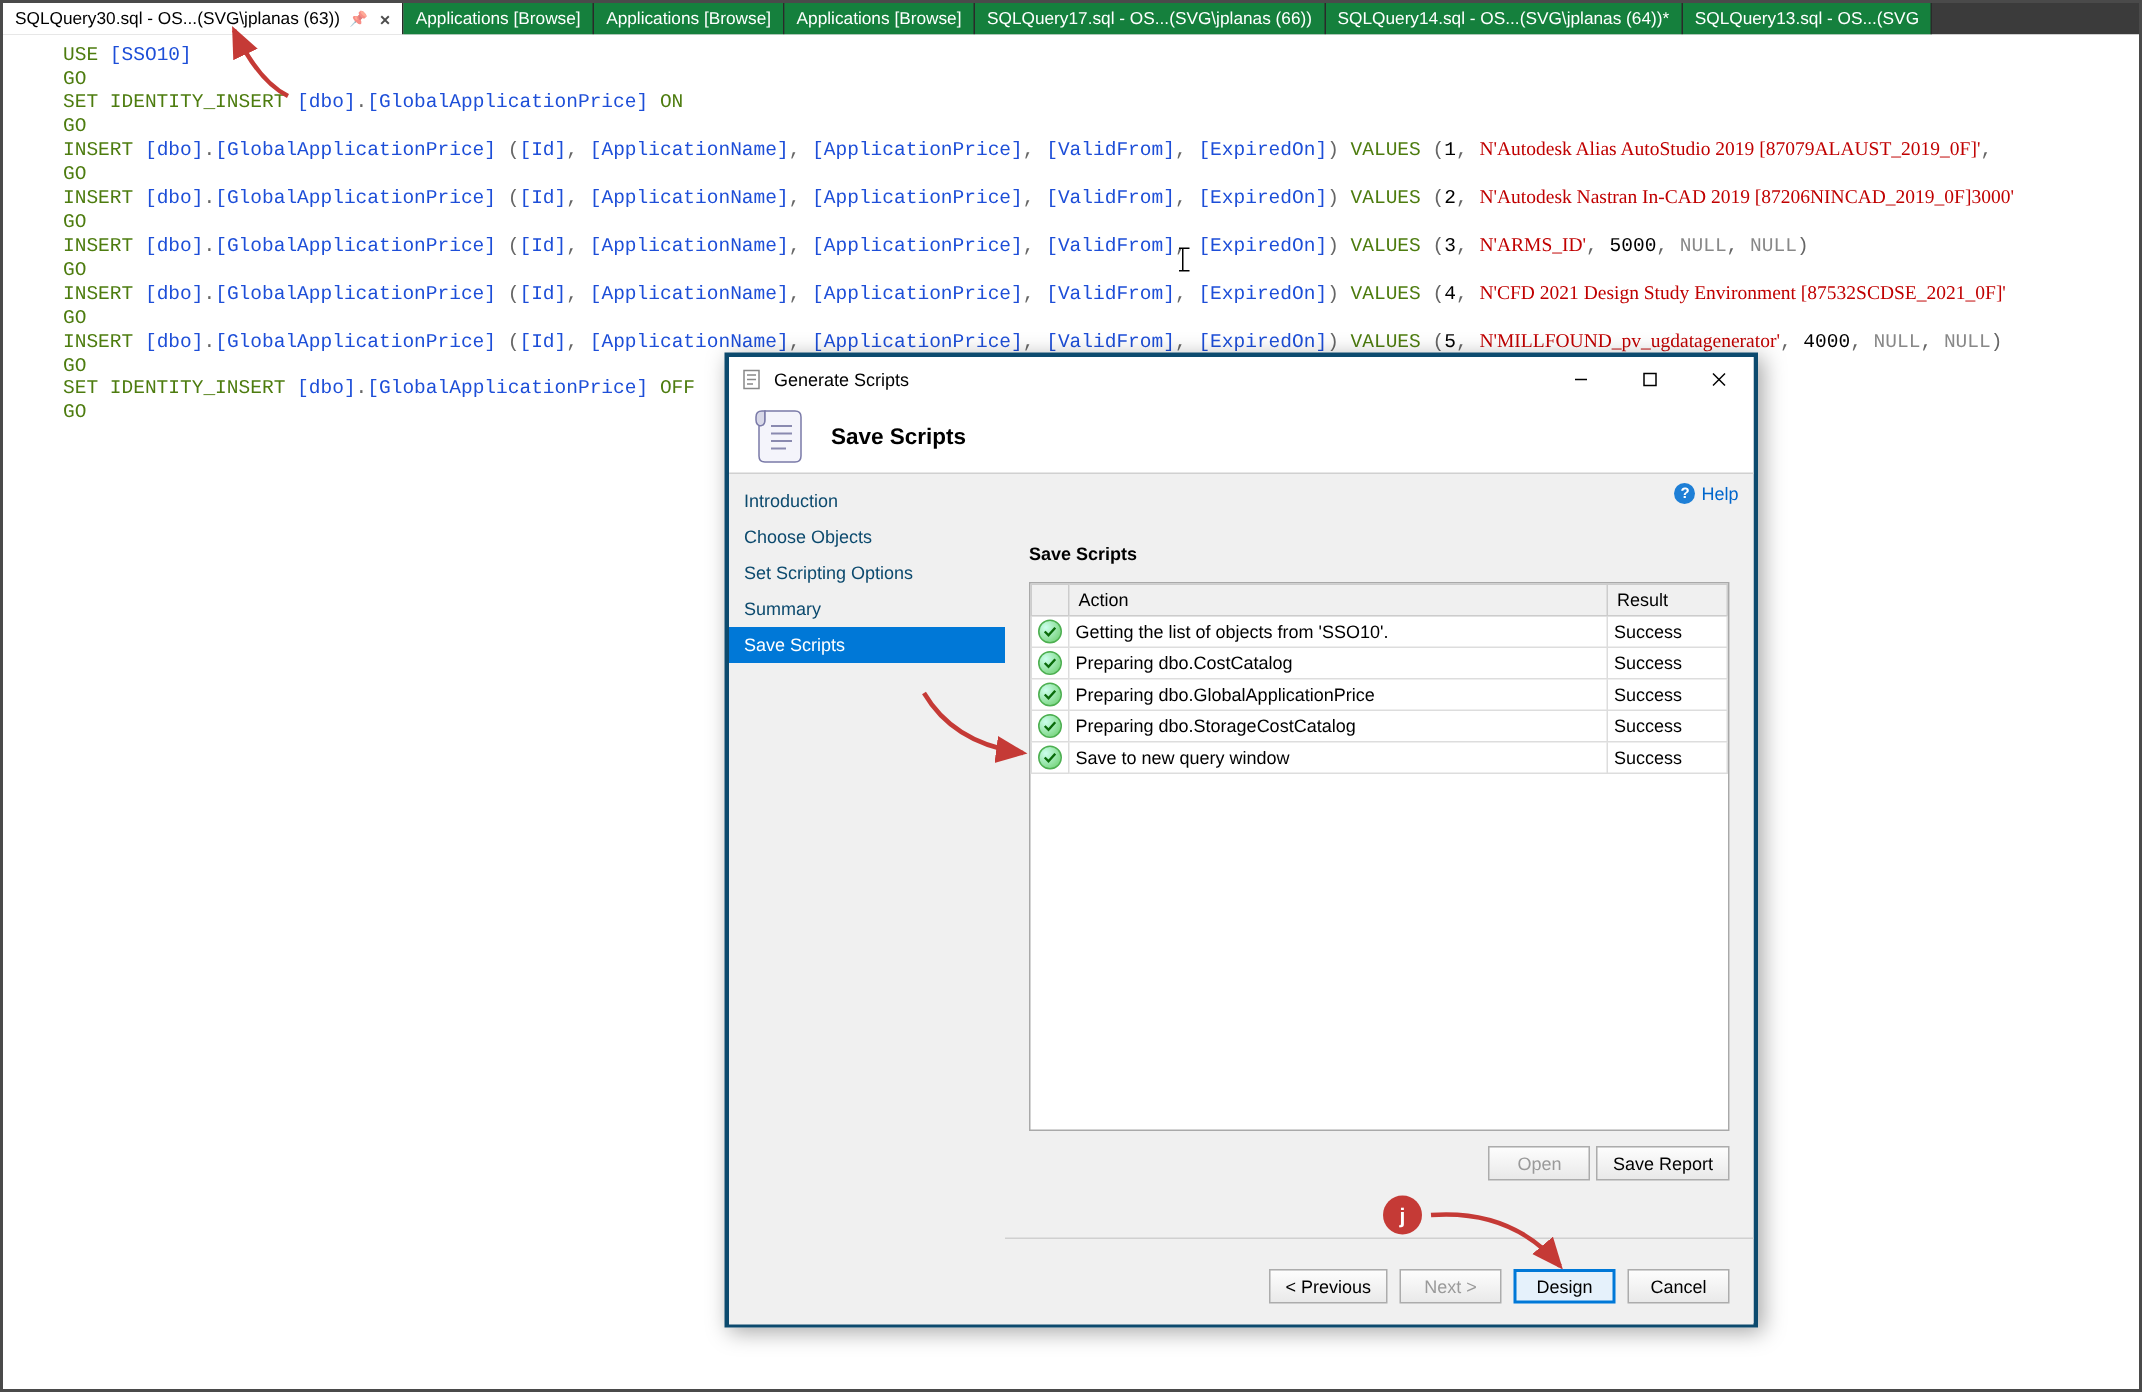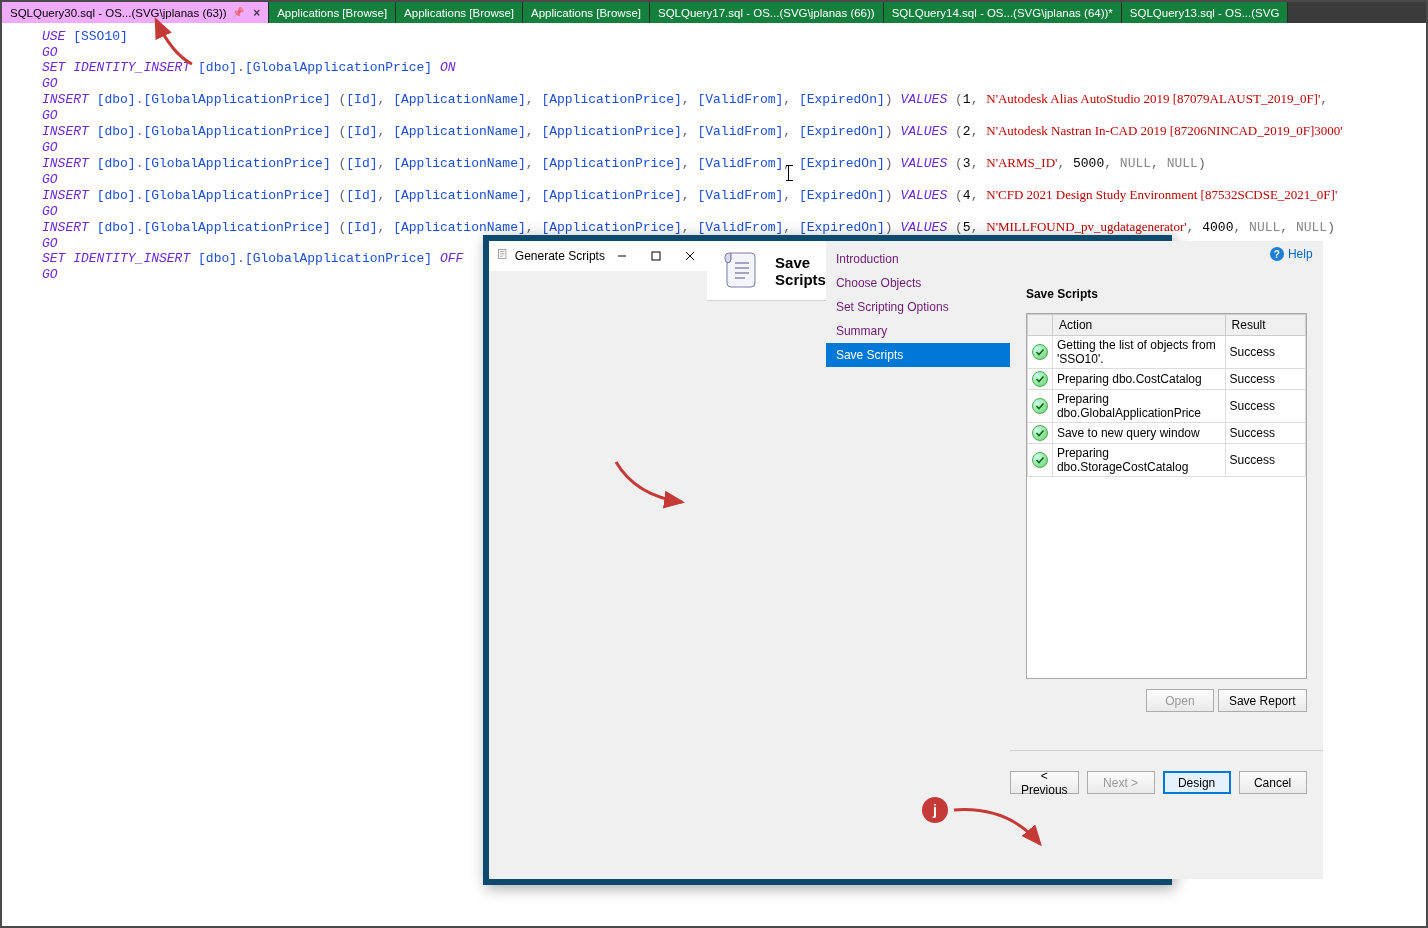--- a/index.html
+++ b/index.html
@@ -1,48 +1,48 @@
 <!DOCTYPE html>
 <html><head>
 <meta charset="utf-8">
 <style>
   * { margin: 0; padding: 0; box-sizing: border-box; }
   body { font-family: "Segoe UI", Tahoma, sans-serif; font-size: 12px; background: #fff; width: 1428px; height: 928px; overflow: hidden; position: relative; border: 2px solid #4a4a4a; }
 
   
   .tab-bar { height: 21px; display: flex; background: #3b3b3b; font-size: 11.5px; }
   .tab { display: flex; align-items: center; padding: 0 8px; color: #fff; border-right: 1px solid #2a2a2a; cursor: pointer; white-space: nowrap; background: #15803d; }
-  .tab.active { background: #f0abfc; color: #000; }
+  .tab.active { background: #ffffff; color: #000; }
   .tab .pin { margin-left: 6px; margin-right:2px; opacity: .6; font-size:10px; }
   .tab .close { margin-left: 6px; font-weight: bold; opacity: .7; font-size:12px; }
 
   
   .code-area { position: absolute; top:21px; left:0; right:0; bottom:0; background:#fff; }
   pre.code { font-family: Consolas, 'Courier New', monospace; font-size: 13px; line-height: 15.5px; padding: 6px 0 0 40px; white-space: pre; color:#000; }
-  .kw { color:#6d28d9;font-style:italic; }
+  .kw { color:#4d7c0f; }
   .obj { color:#1d4ed8; }
   .str { color:#c00000;font-family:Liberation Serif, serif; }
   .num { color:#000; }
   .null { color:#888888; }
   .paren { color:#666; }
 
   
-  .dialog { position:absolute; left:481px; top:233px; width:689px; height:650px; background:#f0f0f0; border:6px solid #0c4a6e; box-shadow: 3px 3px 14px rgba(0,0,0,.35); display:flex; }
+  .dialog { position:absolute; left:481px; top:233px; width:689px; height:650px; background:#f0f0f0; border:3px solid #0c4a6e; box-shadow: 3px 3px 14px rgba(0,0,0,.35); display:flex; flex-direction:column; }
   .title-bar { height:30px; display:flex; align-items:center; background:#fff; }
   .title-bar .icon { width:16px; height:16px; margin:0 6px 0 8px; }
   .title-bar .title { flex:0 0 auto; font-size:12px; }
   .title-bar .spacer { flex:1; }
   .title-btn { width:46px; height:30px; display:flex; align-items:center; justify-content:center; font-size:12px; cursor:pointer; }
 
   .header-band { height:60px; display:flex; align-items:center; padding-left:14px; gap:14px; background:#fff; border-bottom:1px solid #d0d0d0; }
   .header-band h1 { font-size:15px; font-weight:600; }
 
   .dialog-body { flex:1; display:flex; }
   .nav { width:184px; background:#f0f0f0; padding-top:6px; }
-  .nav-item { padding:5px 10px; color:#701a75; cursor:pointer; font-size:12px; }
+  .nav-item { padding:5px 10px; color:#0c4a6e; cursor:pointer; font-size:12px; }
   .nav-item.active { background:#0078d7; color:#fff; }
 
   .content { flex:1; background:#f0f0f0; display:flex; flex-direction:column; }
   .help-row { display:flex; justify-content:flex-end; padding:6px 10px 0 0; }
   .help-link { color:#0066cc; display:flex; align-items:center; gap:4px; cursor:pointer; }
   .help-icon { width:14px; height:14px; border-radius:50%; background:#1e7fd6; color:#fff; display:flex; align-items:center; justify-content:center; font-size:10px; font-weight:bold; }
   .content h2 { font-size:12px; font-weight:700; padding:26px 0 12px 16px; }
 
   .grid-wrap { margin:0 16px; border:1px solid #a9a9a9; background:#fff; height:366px; display:flex; flex-direction:column; }
   table.result { width:100%; border-collapse:collapse; font-size:12px; }
@@ -212,30 +212,30 @@
                   </span></td>
                 <td class="act">Preparing dbo.GlobalApplicationPrice</td>
                 <td>Success</td>
               </tr>
               <tr>
                 <td class="ic"><span class="chk-icon">
                     <svg viewBox="0 0 10 10">
                       <path d="M1.5 5 L4 7.5 L8.5 2.5" fill="none" stroke="#0a6b0a" stroke-width="1.6"></path>
                     </svg>
                   </span></td>
+                <td class="act">Preparing dbo.StorageCostCatalog</td>
+                <td>Success</td>
+              </tr>
+              <tr>
+                <td class="ic"><span class="chk-icon">
+                    <svg viewBox="0 0 10 10">
+                      <path d="M1.5 5 L4 7.5 L8.5 2.5" fill="none" stroke="#0a6b0a" stroke-width="1.6"></path>
+                    </svg>
+                  </span></td>
                 <td class="act">Save to new query window</td>
-                <td>Success</td>
-              </tr>
-              <tr>
-                <td class="ic"><span class="chk-icon">
-                    <svg viewBox="0 0 10 10">
-                      <path d="M1.5 5 L4 7.5 L8.5 2.5" fill="none" stroke="#0a6b0a" stroke-width="1.6"></path>
-                    </svg>
-                  </span></td>
-                <td class="act">Preparing dbo.StorageCostCatalog</td>
                 <td>Success</td>
               </tr>
             </tbody>
         </table>
       </div>
 
       <div class="btn-row1">
         <button class="btn" disabled="">Open</button>
         <button class="btn">Save Report</button>
       </div>

